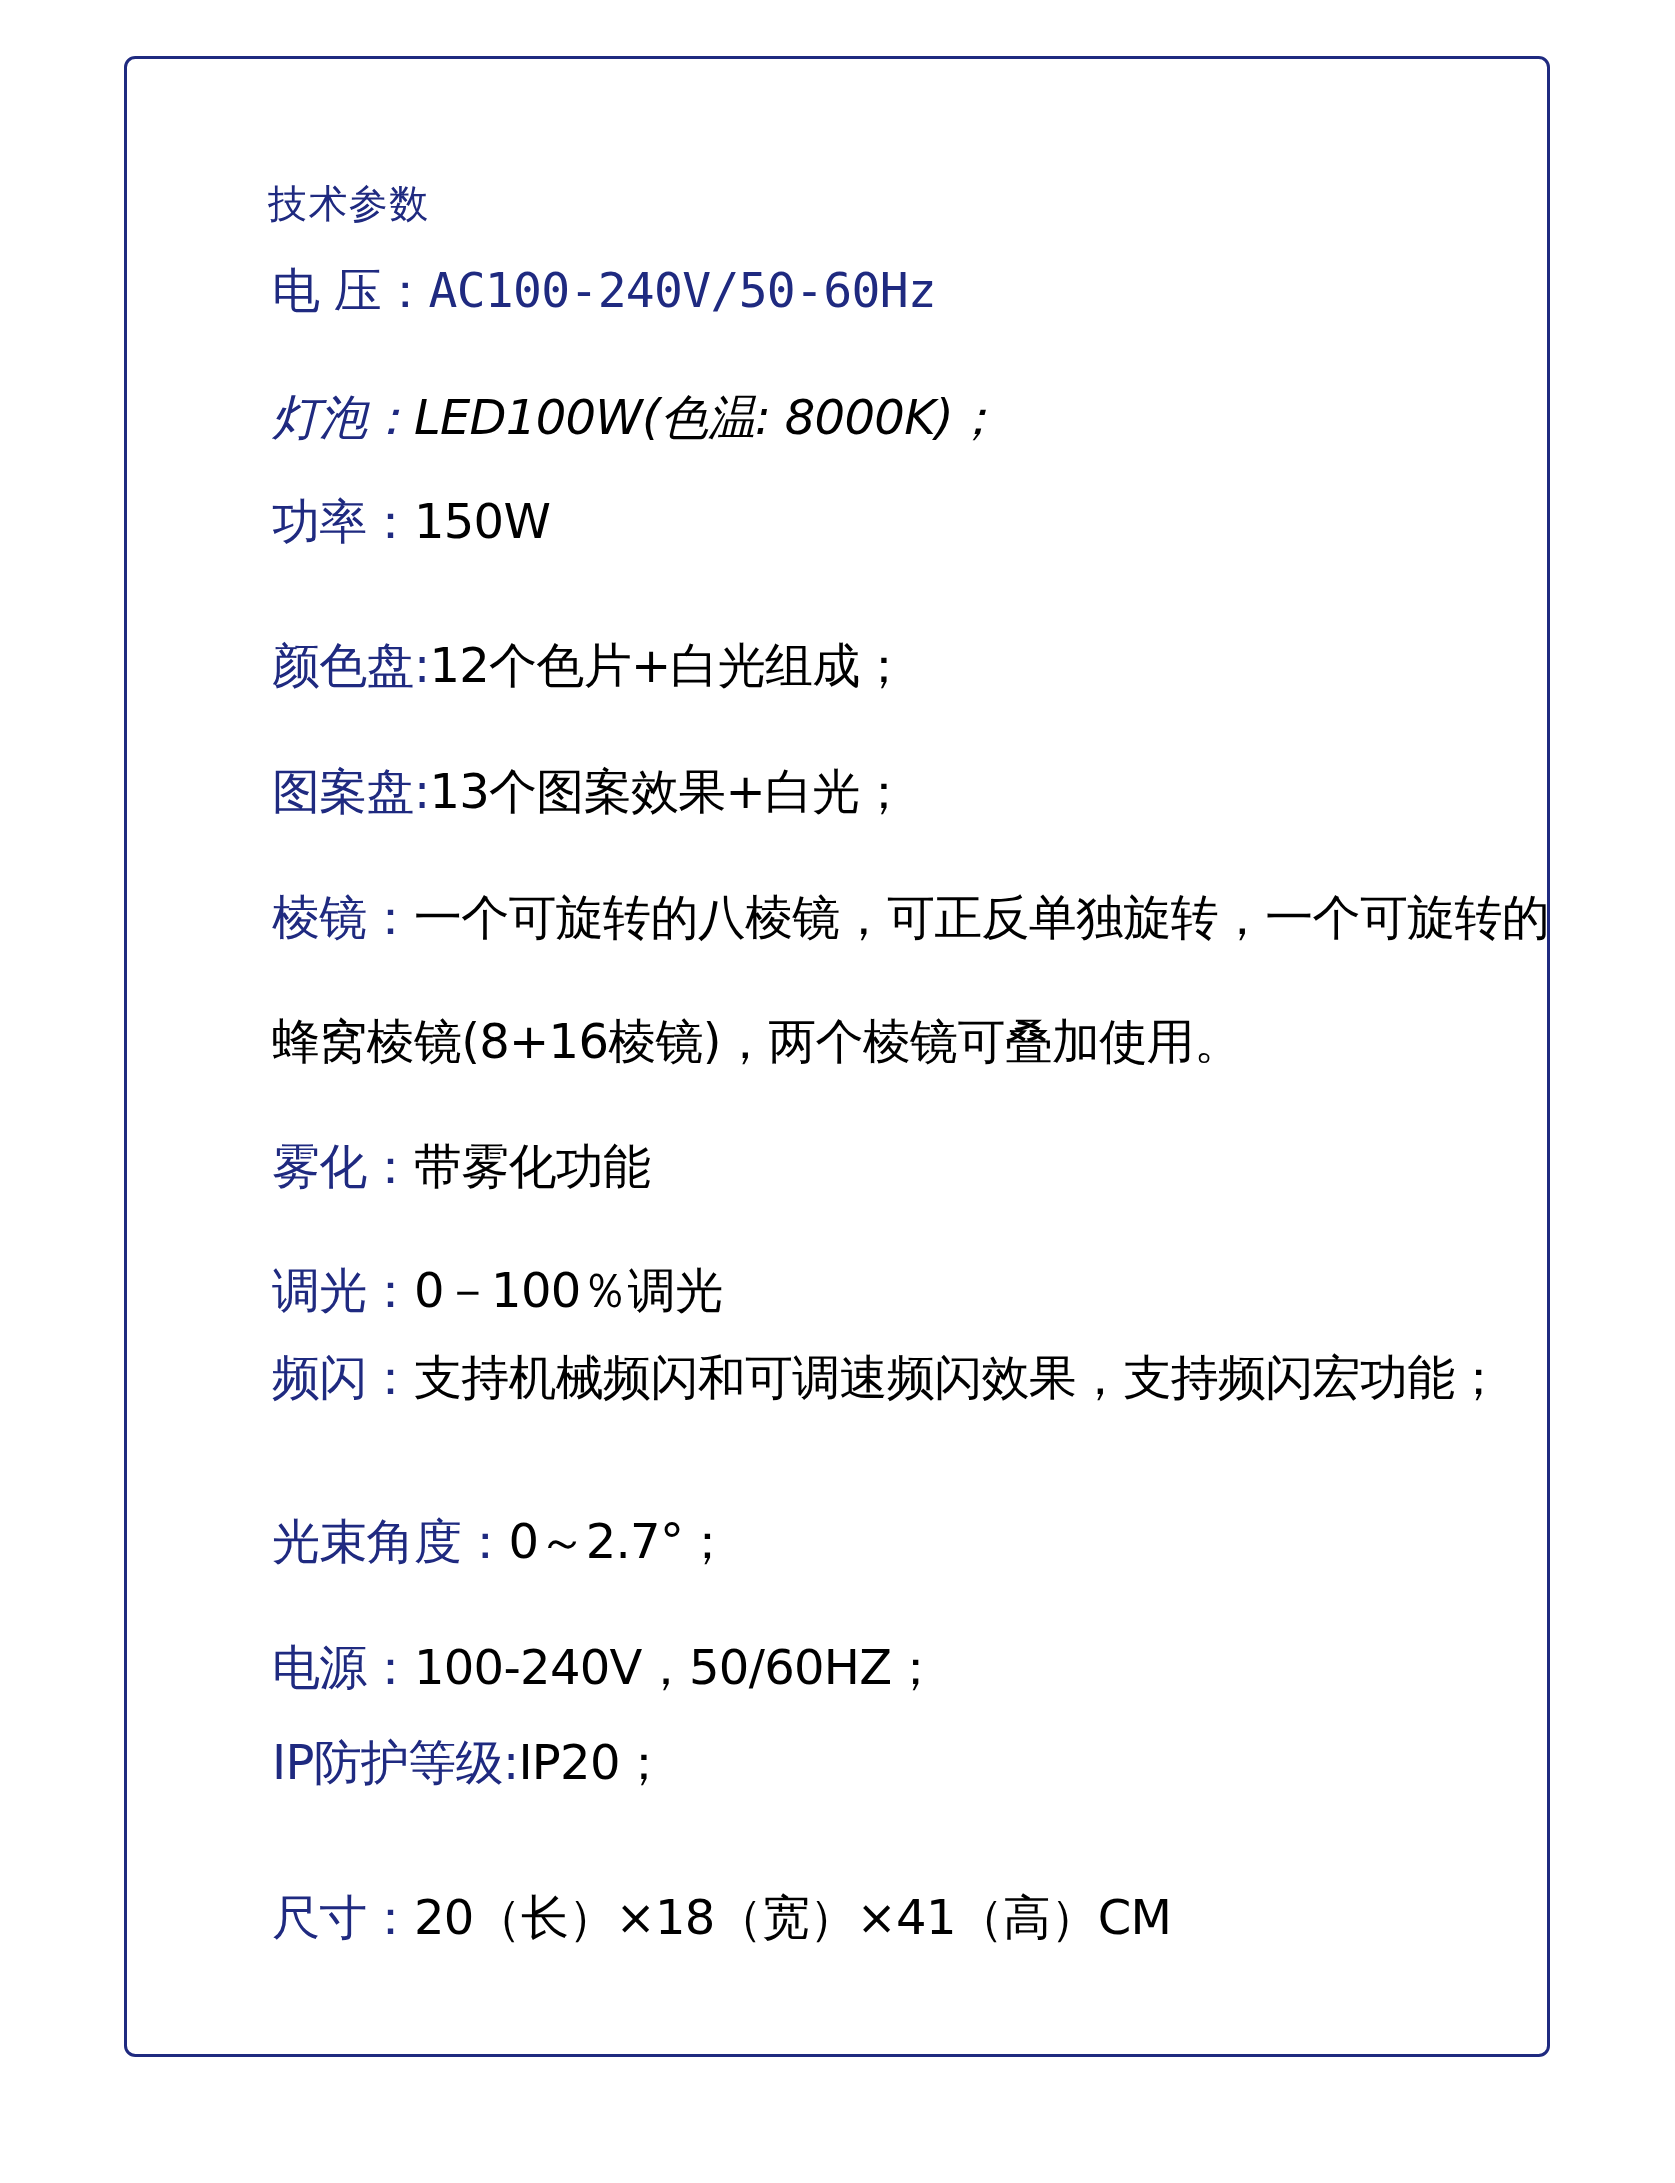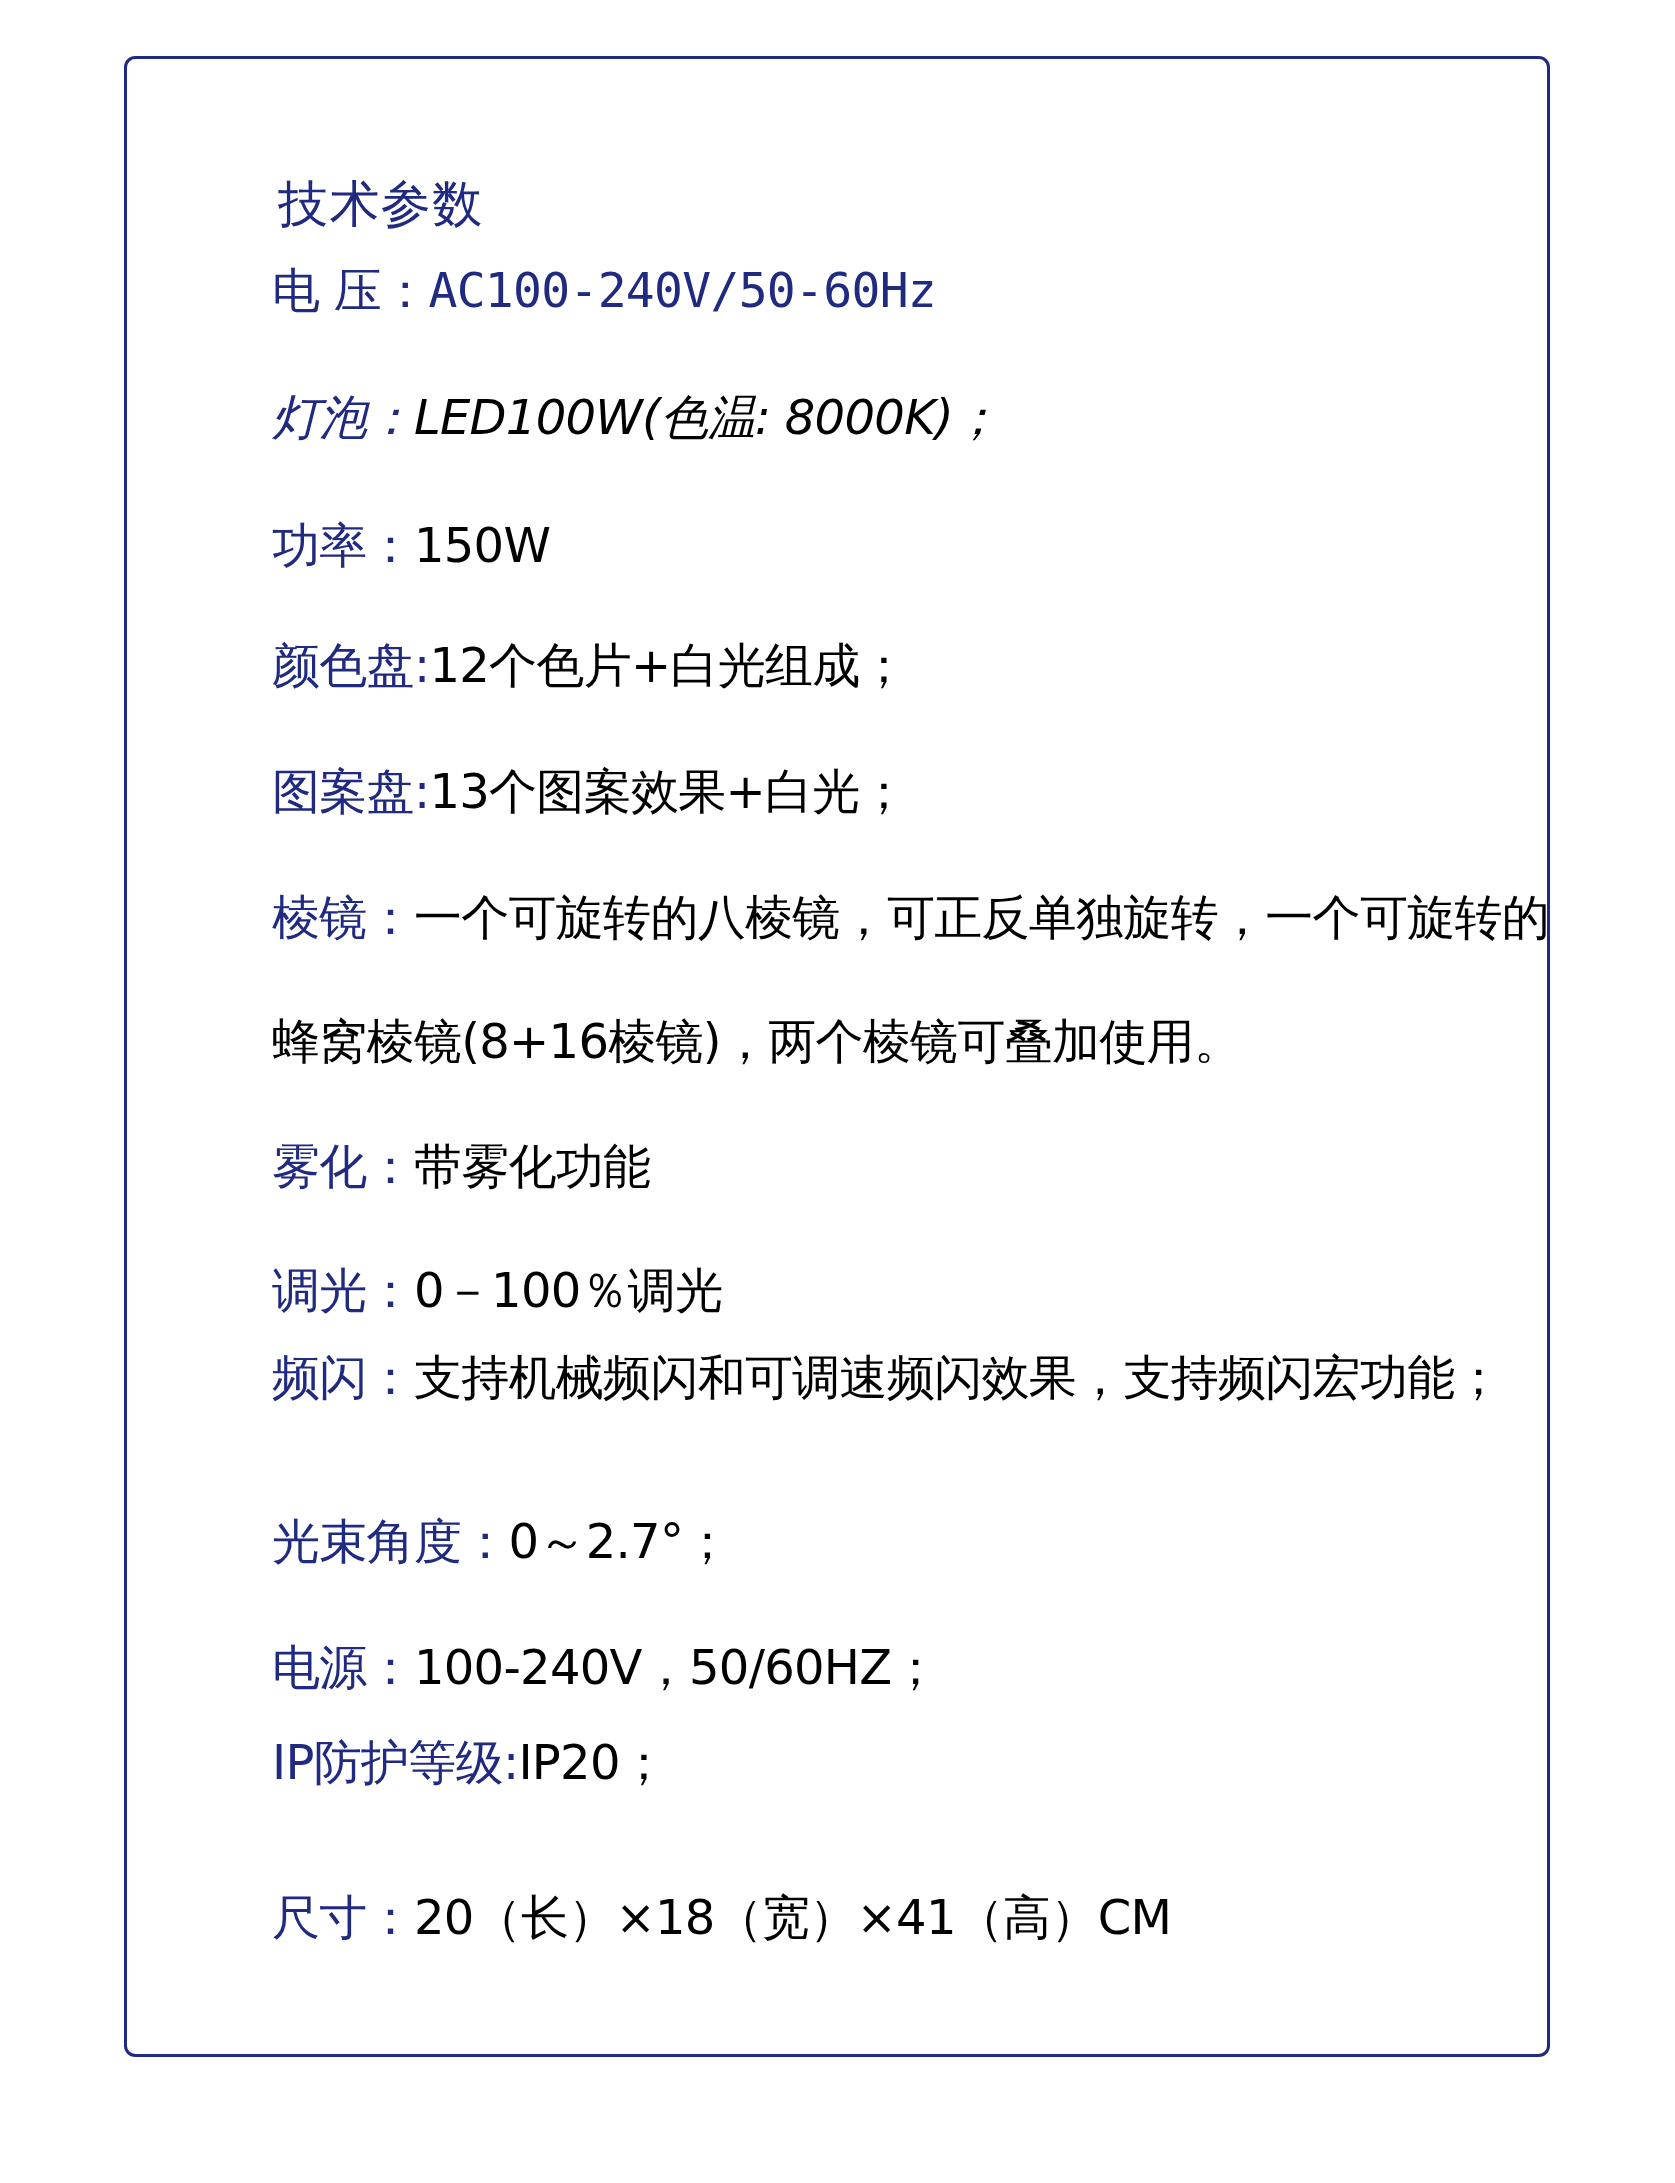--- a/index.html
+++ b/index.html
@@ -19,23 +19,23 @@
     left: 124px;
     top: 56px;
     width: 1426px;
     height: 2001px;
     border: 3.5px solid #1f2a80;
     border-radius: 11.3px;
     box-sizing: border-box;
   }
   .title {
     position: absolute;
-    left: 278px;
+    left: 268px;
     top: 166px;
-    font-size: 50px;
+    font-size: 39px;
     line-height: 76px;
     color: #1f2a80;
     letter-spacing: 1.4px;
     white-space: nowrap;
   }
   .spec-line {
     position: absolute;
     left: 272px;
     font-size: 48px;
     line-height: 56px;
@@ -61,21 +61,21 @@
 <div class="title">技术参数</div>
 
 <div class="spec-line voltage" style="top:262px;">
   <span class="label">电 压：</span><span class="value">AC100-240V/50-60Hz</span>
 </div>
 
 <div class="spec-line" style="top:389px;font-style:italic;">
   <span class="label">灯泡：</span><span class="value">LED100W(色温: 8000K)；</span>
 </div>
 
-<div class="spec-line" style="top:517px;">
+<div class="spec-line" style="top:493px;">
   <span class="label">功率：</span><span class="value">150W</span>
 </div>
 
 <div class="spec-line" style="top:637px;text-align:right;">
   <span class="label">颜色盘:</span><span class="value">12个色片+白光组成；</span>
 </div>
 
 <div class="spec-line" style="top:763px;">
   <span class="label">图案盘:</span><span class="value">13个图案效果+白光；</span>
 </div>

